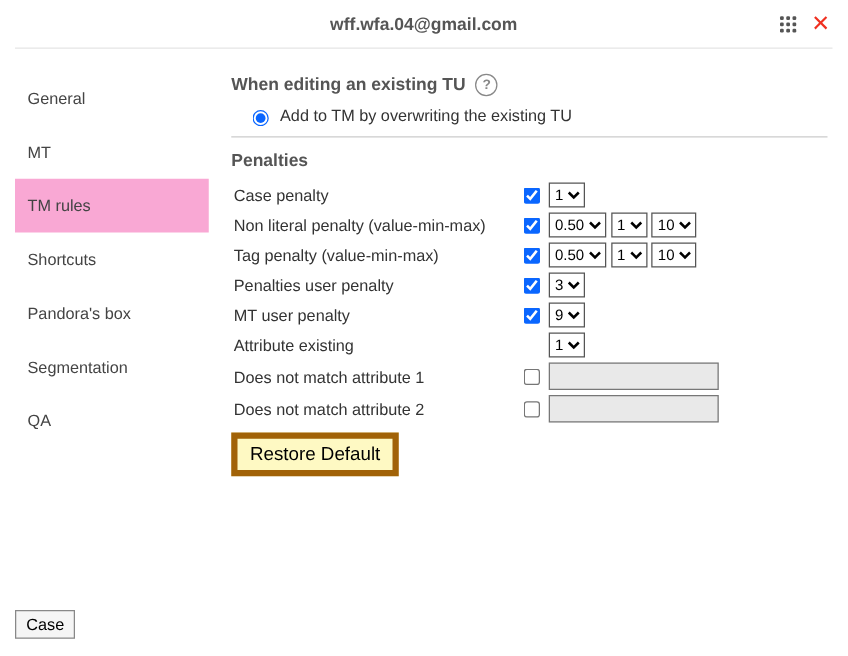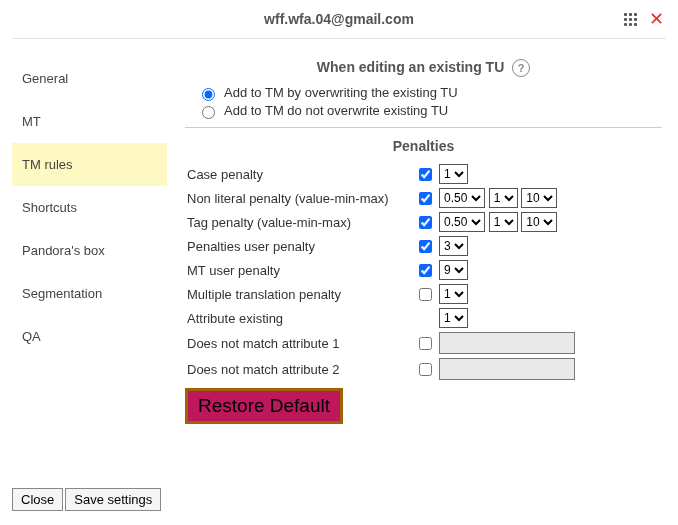--- a/index.html
+++ b/index.html
@@ -7,35 +7,35 @@
   .titlebar{height:38px;display:flex;align-items:center;justify-content:center;position:relative}
   .titlebar .title{font-weight:600;color:#555;font-size:14px}
   .titlebar .controls{position:absolute;right:14px;top:10px;display:flex;align-items:center;gap:12px}
   .grip{display:grid;grid-template-columns:repeat(3,3px);grid-template-rows:repeat(3,3px);gap:2px}
   .grip span{width:3px;height:3px;background:#555;border-radius:1px}
   .close-x{color:#f03020;font-size:18px;font-weight:400;line-height:1;cursor:pointer}
   hr.sep{border:none;border-top:1px solid #e5e5e5;margin:0 12px}
   .body{display:flex;padding:10px 12px 0 12px;box-sizing:border-box}
   .sidebar{width:155px;flex:0 0 155px;margin-top:8px}
   .sidebar .item{padding:14px 10px;color:#444;cursor:pointer}
-  .sidebar .item.active{background:#fef9c3}
+  .sidebar .item.active{background:#f9a8d4}
   .main{flex:1;padding:0 4px 0 18px}
-  .section-title{text-align:center;font-weight:600;color:#555;font-size:14px;margin:10px 0 8px}
+  .section-title{text-align:left;font-weight:600;color:#555;font-size:14px;margin:10px 0 8px}
   .help-icon{display:inline-flex;align-items:center;justify-content:center;width:16px;height:16px;border:1.5px solid #888;border-radius:50%;font-size:11px;color:#888;vertical-align:middle;margin-left:4px;cursor:pointer}
   .radio-row{display:flex;align-items:flex-start;gap:6px;margin:2px 0 2px 12px}
   .radio-row input{accent-color:#0a66ff}
   hr.thin{border:none;border-top:1px solid #ccc;margin:8px 0 6px}
   table.opts{border-collapse:collapse;width:100%}
   table.opts td{padding:2px 2px;vertical-align:middle;white-space:nowrap}
   table.opts td.label{width:218px;padding-right:8px}
   table.opts td.chk{width:20px;text-align:center}
   input[type=checkbox]{accent-color:#0a66ff}
   select{border:1px solid #555;background:#fff;height:20px;font-size:12px}
   input[type=text].attr{border:1px solid #777;background:#e9e9e9;height:18px;width:130px}
-  .restore-btn{margin-top:6px;border:3px solid #a16207;background:#be185d;padding:4px 10px;cursor:pointer;font-size:19px}
+  .restore-btn{margin-top:6px;border:5px solid #a16207;background:#fef9c3;padding:4px 10px;cursor:pointer;font-size:15px}
   .footer{position:absolute;left:12px;bottom:14px;display:flex;gap:2px}
   .footer button{border:1px solid #888;background:#f5f5f5;padding:3px 8px;font-size:13px;cursor:pointer}
 </style>
 </head>
 <body>
 <div class="window">
 
   <div class="titlebar">
     <span class="title">wff.wfa.04@gmail.com</span>
     <div class="controls">
@@ -69,24 +69,20 @@
     <div class="main">
       <div class="section-title">
         <span>When editing an existing TU</span>
         <span class="help-icon">?</span>
       </div>
 
       <label class="radio-row">
         <input type="radio" name="edit-tu" checked="" style="">
         <span>Add to TM by overwriting the existing TU</span>
       </label>
-      <label class="radio-row">
-        <input type="radio" name="edit-tu" style="">
-        <span>Add to TM do not overwrite existing TU</span>
-      </label>
 
       <hr class="thin">
       <div class="section-title">Penalties</div>
 
       <table class="opts">
         <tbody>
             <tr>
           <td class="label">Case penalty</td>
           <td class="chk"><input type="checkbox" checked="" style=""></td>
           <td><select><option>1</option></select></td>
@@ -113,25 +109,20 @@
           <td class="label">Penalties user penalty</td>
           <td class="chk"><input type="checkbox" checked="" style=""></td>
           <td><select><option>3</option></select></td>
         </tr>
         <tr>
           <td class="label">MT user penalty</td>
           <td class="chk"><input type="checkbox" checked="" style=""></td>
           <td><select><option>9</option></select></td>
         </tr>
         <tr>
-          <td class="label">Multiple translation penalty</td>
-          <td class="chk"><input type="checkbox" style=""></td>
-          <td><select><option>1</option></select></td>
-        </tr>
-        <tr>
           <td class="label">Attribute existing</td>
           <td class="chk"></td>
           <td><select><option>1</option></select></td>
         </tr>
         <tr>
           <td class="label">Does not match attribute 1</td>
           <td class="chk"><input type="checkbox" style=""></td>
           <td><input type="text" class="attr" value="" style=""></td>
         </tr>
         <tr>
@@ -140,16 +131,15 @@
           <td><input type="text" class="attr" value="" style=""></td>
         </tr>
       </tbody>
         </table>
 
       <button class="restore-btn">Restore Default</button>
     </div>
   </div>
 
   <div class="footer">
-    <button>Close</button>
-    <button>Save settings</button>
+    <button>Case</button>
   </div>
 </div>
 
 </body></html>

